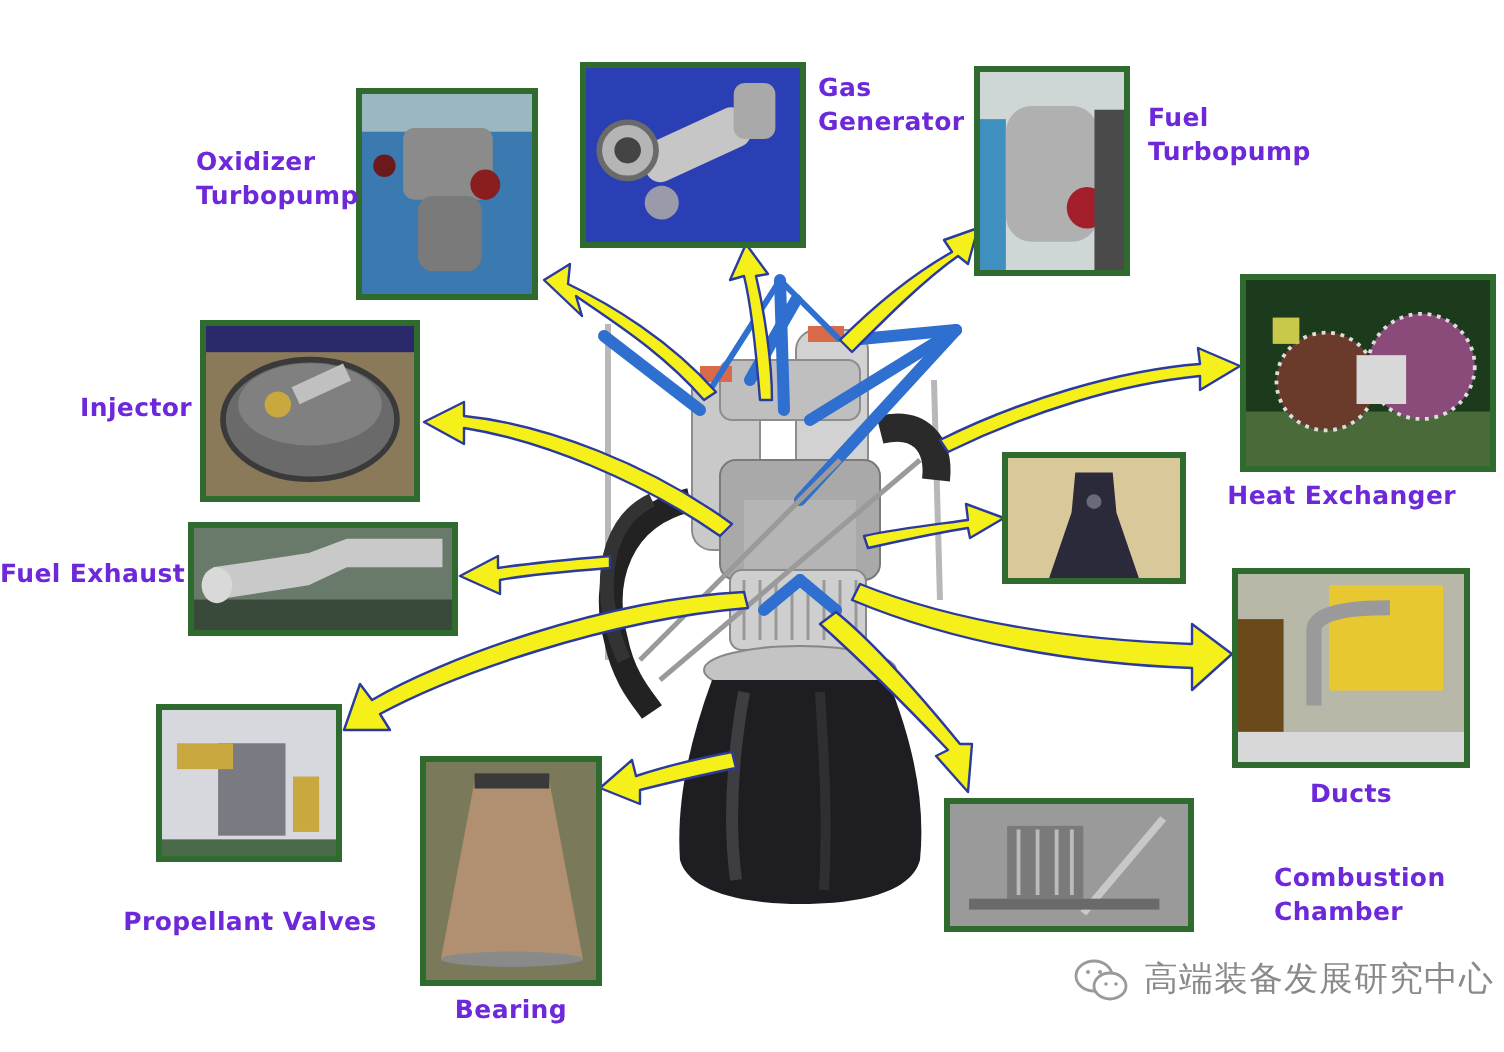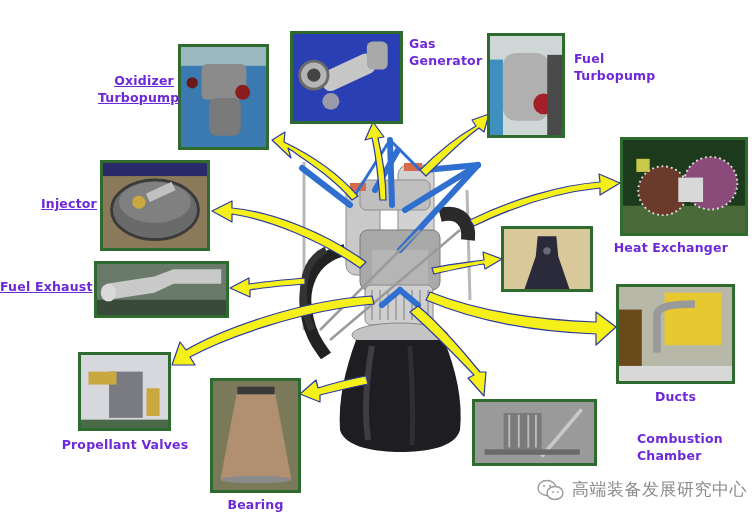--- a/index.html
+++ b/index.html
@@ -11,21 +11,21 @@
   .arrows { position: absolute; left: 0; top: 0; width: 752px; height: 526px; z-index: 3; pointer-events: none; }
   .engine { position: absolute; left: 0; top: 0; width: 752px; height: 526px; z-index: 2; }
   .photo {
     position: absolute; border: 3px solid #2f6a2f; box-sizing: border-box; z-index: 4; overflow: hidden;
   }
   .photo svg { width: 100%; height: 100%; display: block; }
   .label {
     position: absolute; color: #6d28d9; font-weight: bold; font-size: 12.5px; line-height: 17px;
     letter-spacing: 0.2px; z-index: 5; white-space: nowrap;
   }
-  .label.right { text-align: right; text-decoration: underline; }
+  .label.right { text-align: left; }
   .label.center { text-align: center; }
   .watermark {
     position: absolute; left: 536px; top: 478px; height: 26px; display: flex; align-items: flex-start; gap: 6px; z-index: 5;
   }
   .watermark .wm-text { color: #8a8a8a; font-size: 17px; letter-spacing: 0.5px; }
 </style>
 </head>
 <body>
 
 <div class="canvas">
@@ -224,21 +224,21 @@
 
   <div class="photo" style="left:78px; top:352px; width:93px; height:79px;">
     <svg viewBox="0 0 93 79" preserveAspectRatio="none">
       <rect width="93" height="79" fill="#d6d8de"></rect>
       <rect x="30" y="18" width="36" height="50" fill="#7a7a82"></rect>
       <rect x="8" y="18" width="30" height="14" fill="#c9a840"></rect>
       <rect x="70" y="36" width="14" height="30" fill="#c9a840"></rect>
       <rect x="0" y="70" width="93" height="9" fill="#4a6a4a"></rect>
     </svg>
   </div>
-  <div class="label center" style="left:60px; top:436px; width:130px;">
+  <div class="label center" style="left:60px; top:452px; width:130px;">
     <div>Propellant Valves</div>
   </div>
 
   <div class="photo" style="left:210px; top:378px; width:91px; height:115px;">
     <svg viewBox="0 0 91 115" preserveAspectRatio="none">
       <rect width="91" height="115" fill="#7a7a5a"></rect>
       <path d="M26 10 L 66 10 L 84 104 L 8 104 Z" fill="#b09070"></path>
       <rect x="26" y="6" width="40" height="8" fill="#3a3a3a"></rect>
       <ellipse cx="46" cy="104" rx="38" ry="4" fill="#8a8a8a"></ellipse>
     </svg>

